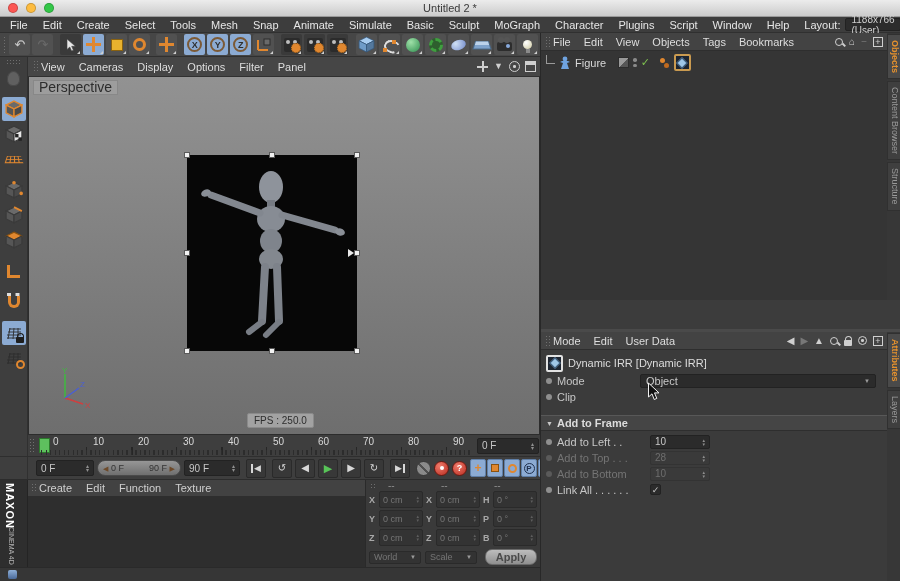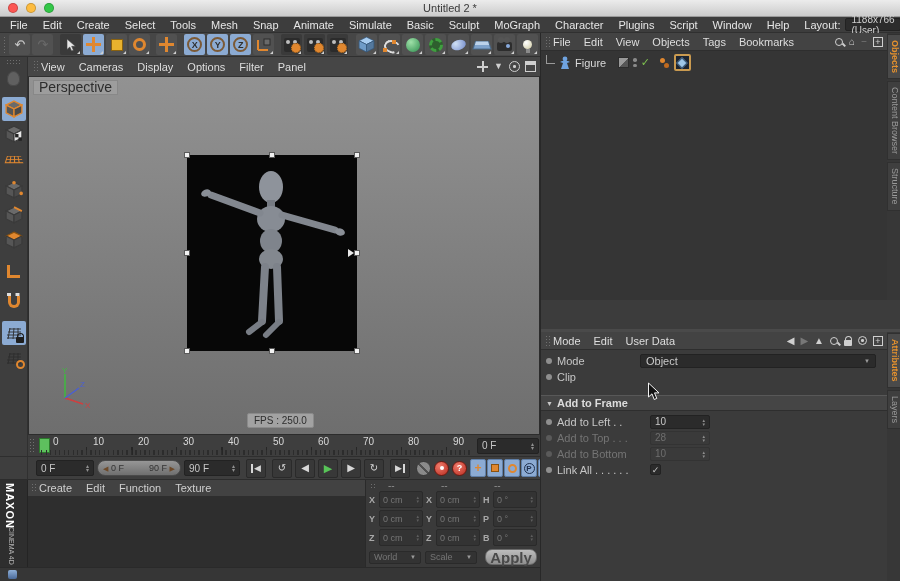--- a/index.html
+++ b/index.html
@@ -183,21 +183,21 @@
   .c-grid { display:grid; grid-template-columns:1fr 1fr 1fr; gap:2px 3px; }
   .c-cell { display:flex; align-items:center; gap:2px; }
   .c-lab { width:8px; color:#a8a8a8; font-size:9px; font-weight:bold; }
   .c-fld { flex:1; height:17px; background:#333; border:1px solid #2a2a2a; border-radius:2px; color:#767676;
     font-size:9px; display:flex; align-items:center; padding:0 3px; }
   .c-fld .stepper { font-size:5px; line-height:3.5px; color:#5f5f5f; }
   .c-footer { display:flex; align-items:center; margin-top:3px; gap:4px; }
   .c-dd { width:52px; height:13px; background:#333; border:1px solid #2a2a2a; border-radius:2px; color:#767676;
     font-size:9px; display:flex; align-items:center; justify-content:space-between; padding:0 4px; }
   .apply-btn { margin-left:auto; width:52px; height:16px; border-radius:7px; background:linear-gradient(#bdbdbd,#8f8f8f);
-    border:1px solid #6a6a6a; color:#4a4a4a; font-size:15px; font-weight:bold; display:flex; align-items:center; justify-content:center; }
+    border:1px solid #6a6a6a; color:#4a4a4a; font-size:11px; font-weight:bold; display:flex; align-items:center; justify-content:center; }
 
   
   .statusbar { position:absolute; left:0; top:567px; width:540px; height:14px; background:#363636;
     border-top:1px solid #2a2a2a; display:flex; align-items:center; gap:6px; padding-left:8px; }
   .sb-chip { width:9px; height:9px; border-radius:2px; background:linear-gradient(#8fb0d8,#4a6a9a); }
   .sb-time { color:#c8c8c8; font-size:15px;margin-top:36px; }
 
   
   .right-panel { position:absolute; left:540px; top:33px; width:360px; height:548px; background:#3c3c3c;
     border-left:1px solid #282828; display:flex; flex-direction:column; }
@@ -823,20 +823,26 @@
         <span class="hi">◀</span>
         <span class="hi dim">▶</span>
         <span class="hi">▲</span>
         <span class="hi-mag"></span>
         <span class="hi-lock"></span>
         <span class="hi-target"></span>
         <span class="hi-plusbox">+</span>
       </span>
     </div>
     <div class="a-body">
+      <div class="a-title-row">
+        <span class="tag-chip big">
+            <span class="diamond"></span>
+          </span>
+        <span class="a-title">Dynamic IRR [Dynamic IRR]</span>
+      </div>
       <div class="prow">
         <span class="bullet"></span>
         <span class="plabel w">Mode</span>
         <span class="dropdown">
           <span>Object</span>
           <span class="dd-caret">▼</span>
         </span>
       </div>
       <div class="prow">
         <span class="bullet"></span>

